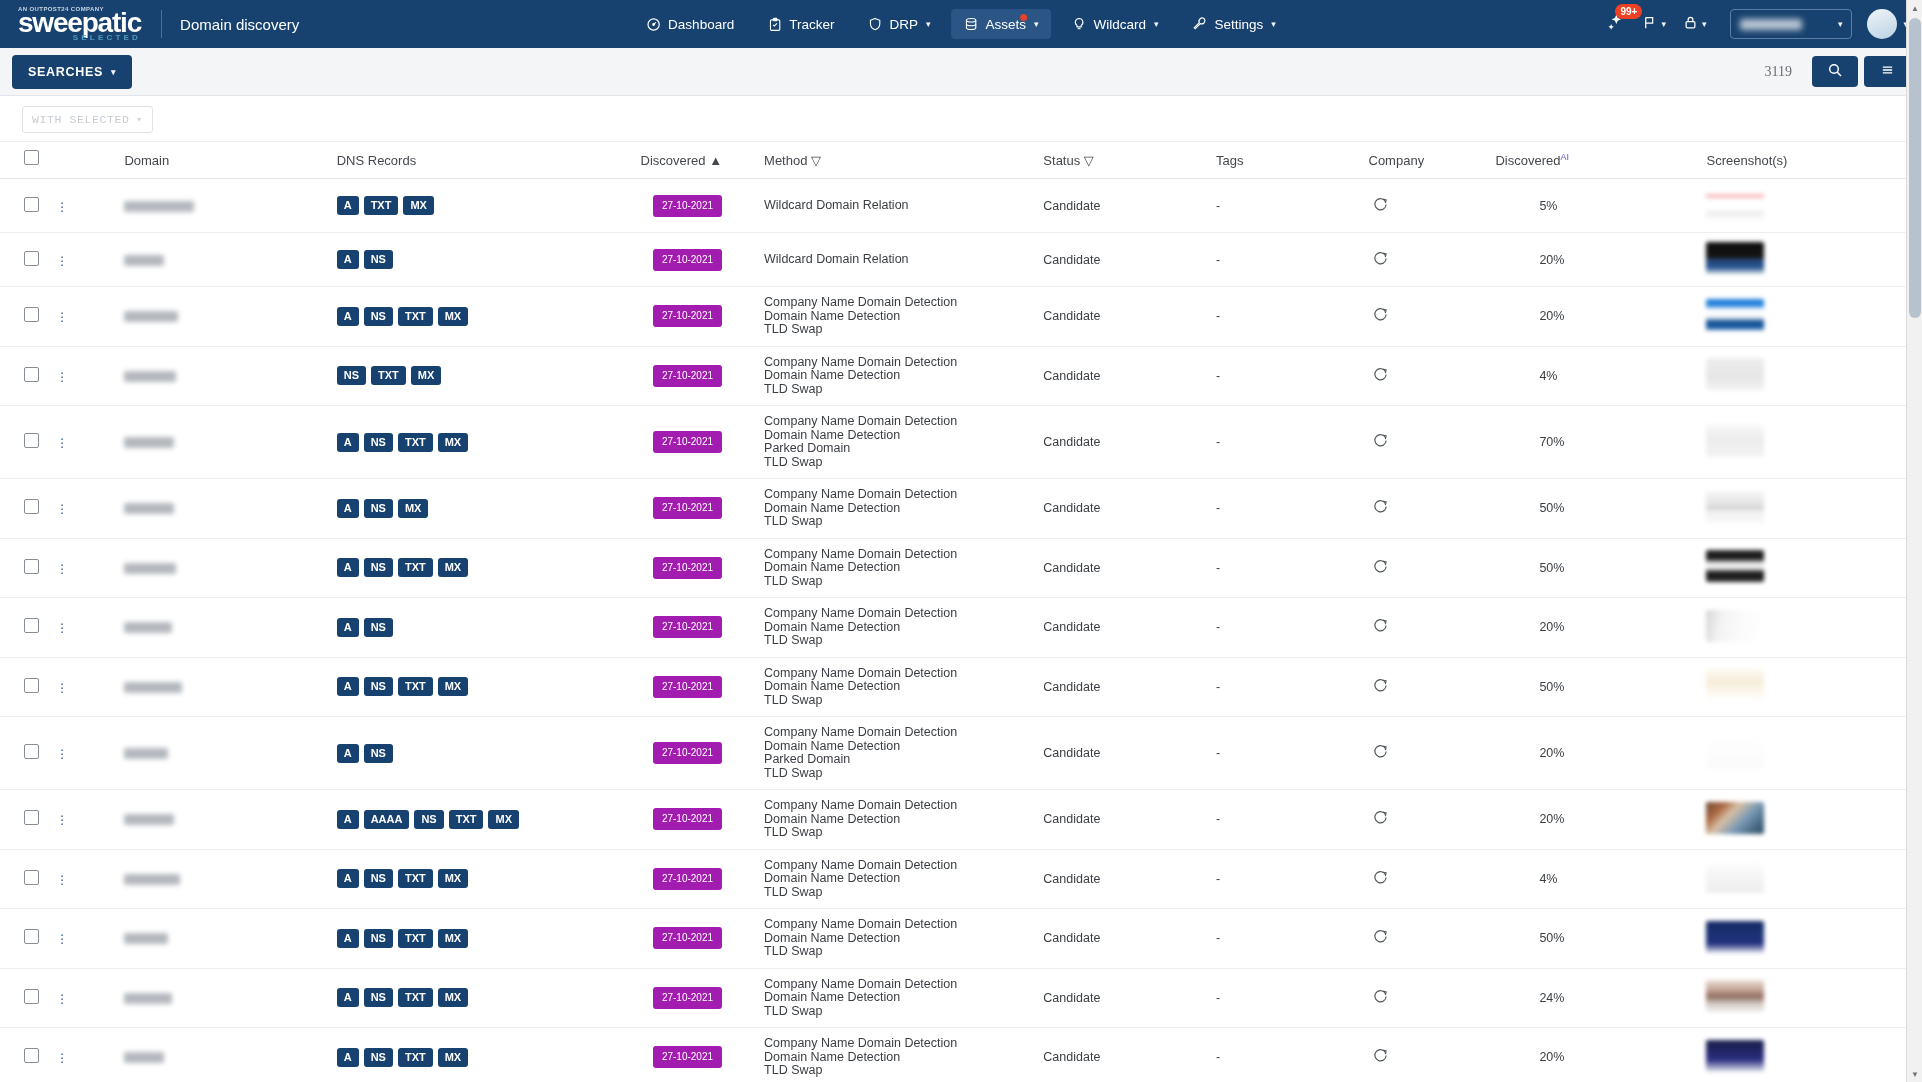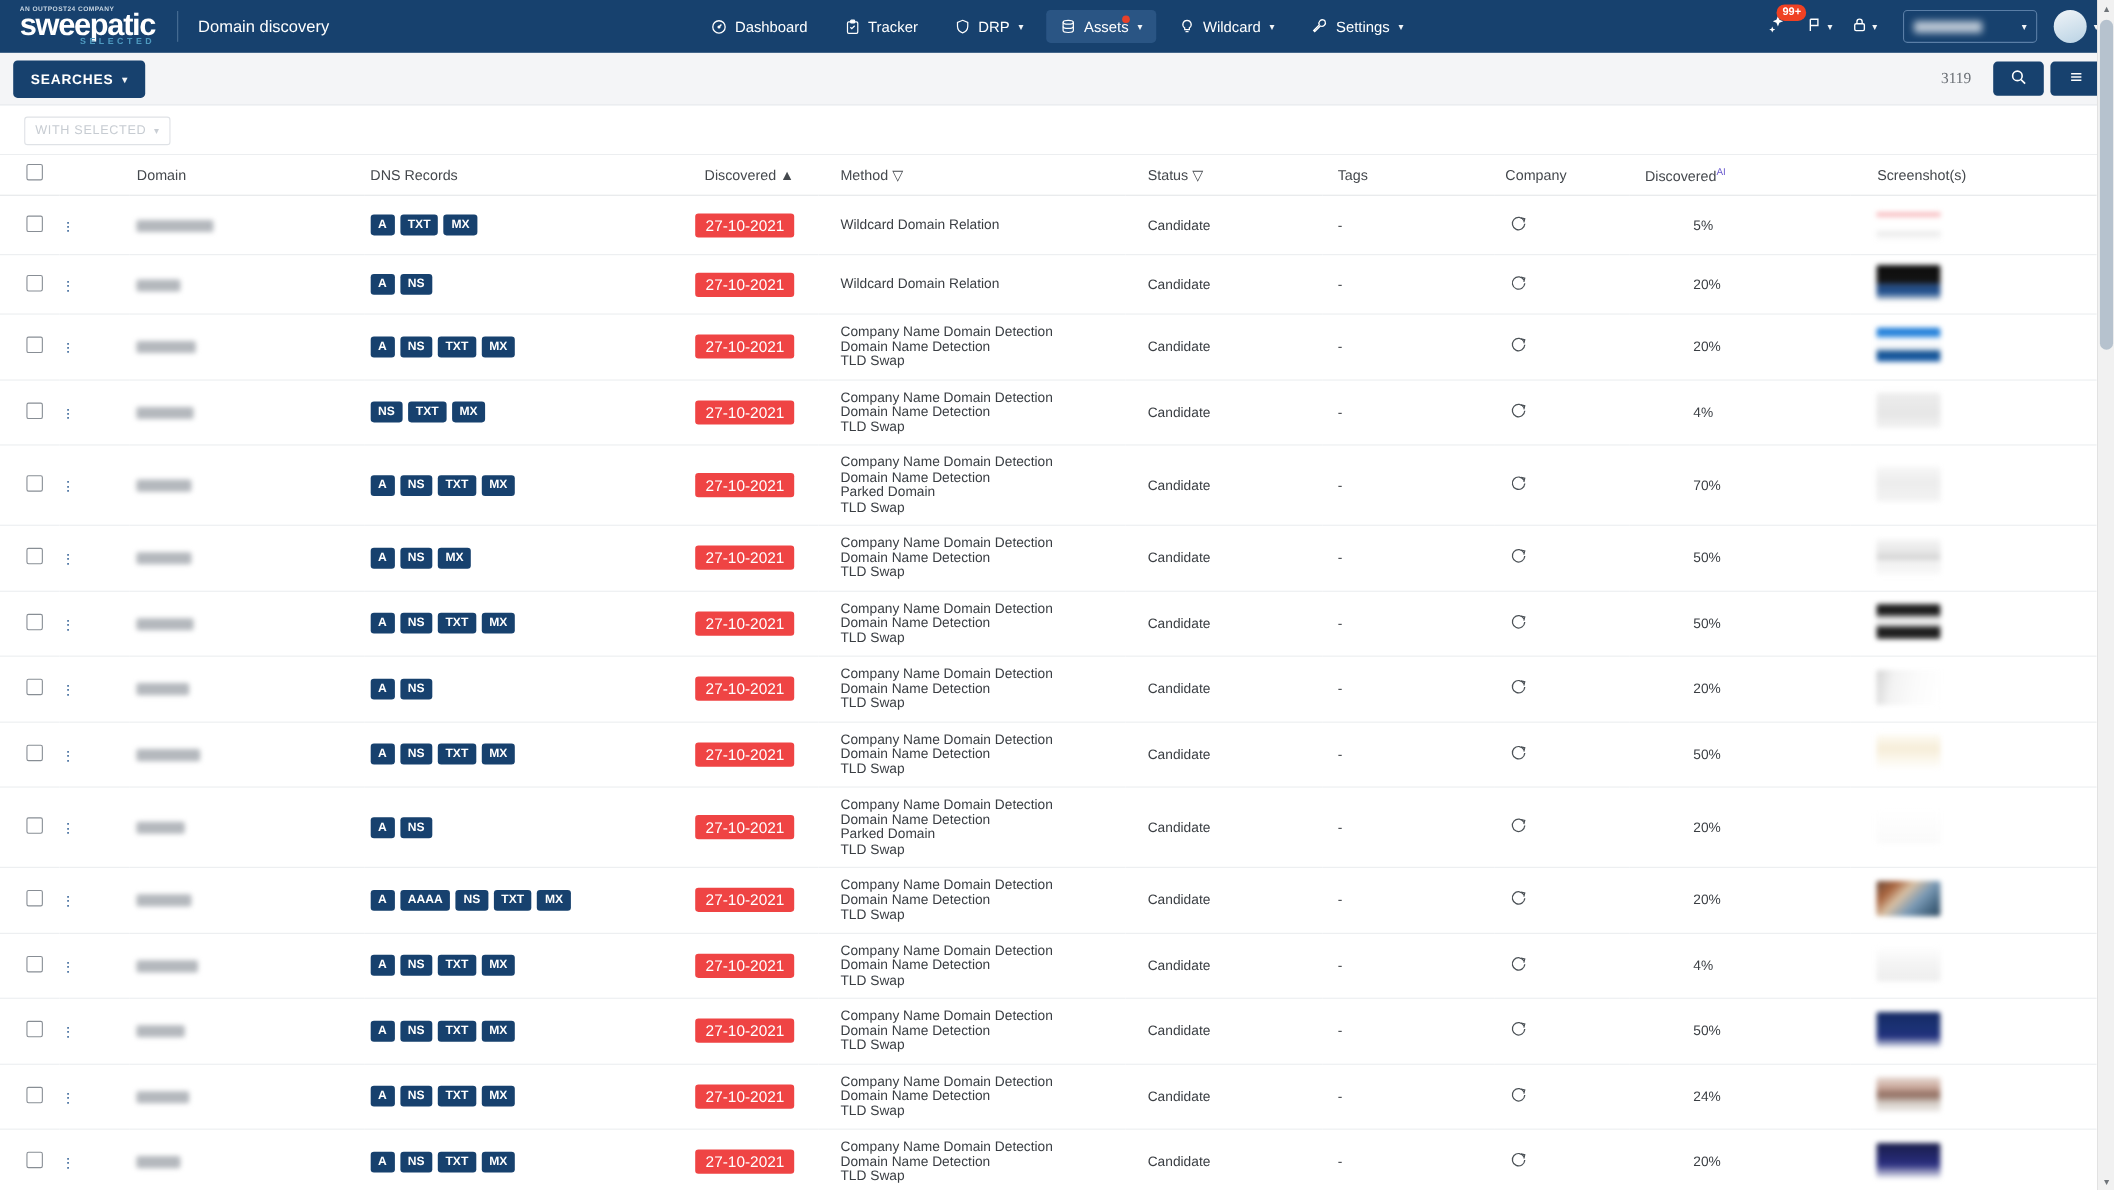--- a/index.html
+++ b/index.html
@@ -123,21 +123,21 @@
 
   
   .toolbar {
     background: #ffffff; padding: 10px 12px 8px 22px;
     border-bottom: 1px solid #eceef0;
   }
   .with-selected {
     display: inline-flex; align-items: center; gap: 6px;
     border: 1px solid #dfe2e6; border-radius: 3px;
     color: #c7ccd2; font-size: 11.5px; letter-spacing: .6px;
-    padding: 6px 9px; cursor: pointer; background: #fff;
+    padding: 6px 9px; cursor: pointer; background: #fff; font-family: Liberation Mono, monospace;
   }
 
   
   .table-wrap { background: #fff; position: relative; }
   table.grid { width: 1906px; border-collapse: collapse; table-layout: fixed; }
   table.grid th {
     font-weight: 400; font-size: 13px; color: #44484d;
     text-align: left; padding: 8px 6px 10px 6px;
     border-bottom: 1px solid #e4e6e9; vertical-align: bottom;
     white-space: nowrap;
@@ -170,22 +170,22 @@
   .redacted {
     display: inline-block; height: 11px; border-radius: 2px;
     background: #b4b8bd; filter: blur(2.6px); vertical-align: middle;
   }
   .tag {
     display: inline-block; background: #17416e; color: #fff;
     font-size: 11px; font-weight: 700; padding: 4px 7px;
     border-radius: 3px; margin-right: 5px; line-height: 11px;
   }
   .datebadge {
-    display: inline-block; background: #ef4444; color: #fff;
-    font-size: 14px; padding: 5px 9px; border-radius: 3px; line-height: 12px;
+    display: inline-block; background: #a21caf; color: #fff;
+    font-size: 10px; padding: 5px 9px; border-radius: 3px; line-height: 12px;
   }
   .method-line { line-height: 13.5px; font-size: 12.5px; color: #3a3e43; }
   .rescan-icon { color: #4c5257; cursor: pointer; display: inline-block; }
   .own-val { color: #3a3e43; font-size: 12.5px; }
   .thumb {
     width: 58px; height: 32px; border-radius: 2px; filter: blur(2.2px);
     display: inline-block; background: #f1f1f1;
   }
   .page-scroll {
     position: fixed; top: 0; right: 0; width: 16px; height: 1082px;

